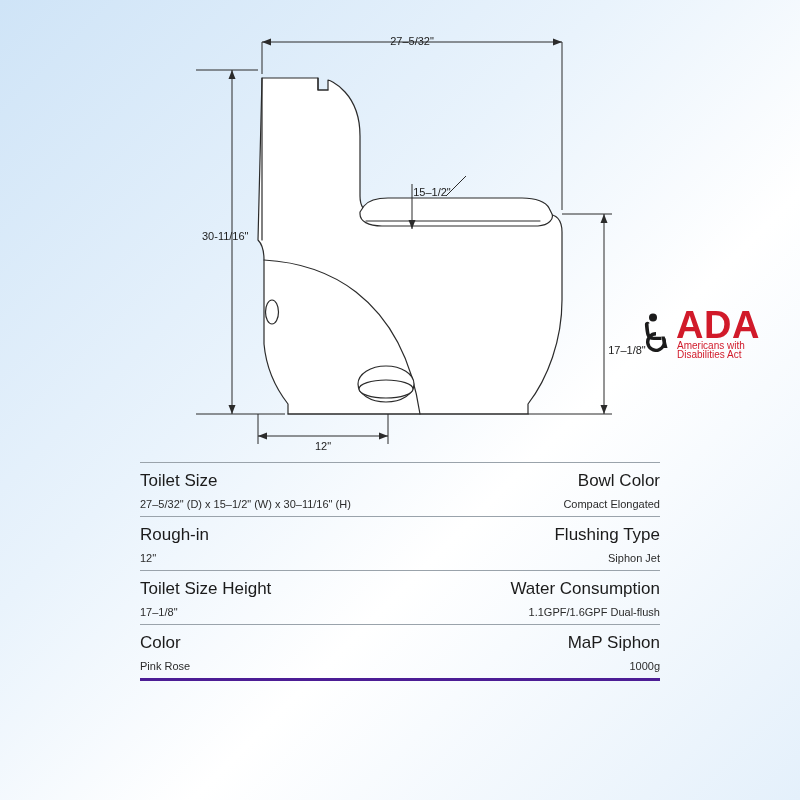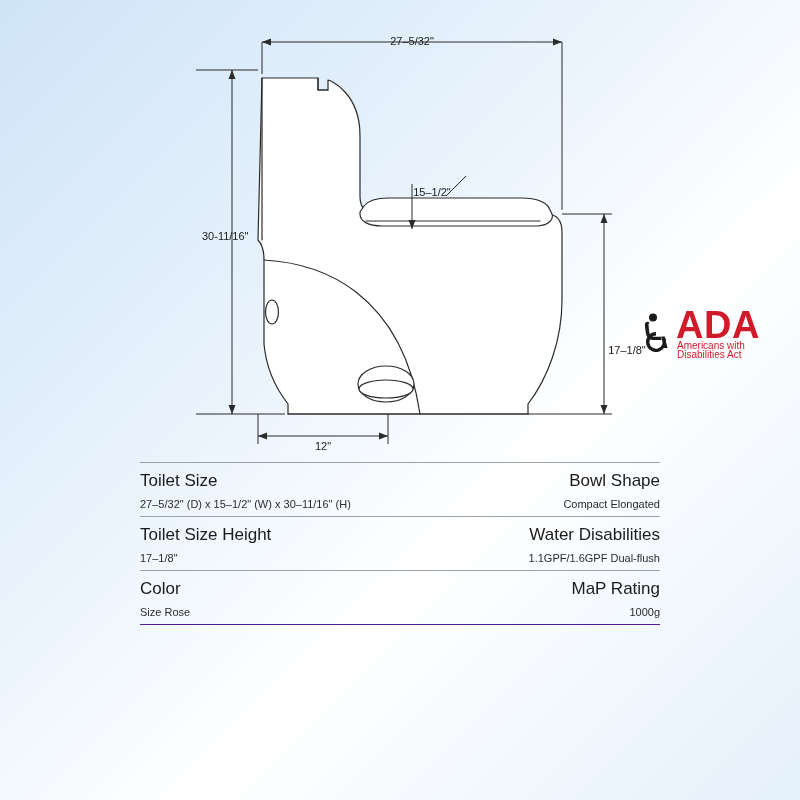--- a/index.html
+++ b/index.html
@@ -66,21 +66,21 @@
     left: 140px;
     top: 462px;
     width: 520px;
   }
   .spec-row {
     border-top: 1px solid #9aa3ab;
     padding-top: 8px;
     padding-bottom: 6px;
   }
   .spec-row:last-child {
-    border-bottom: 1px solid #4c1d95;
+    border-bottom: 3px solid #4c1d95;
   }
   .spec-line {
     display: flex;
     justify-content: space-between;
     align-items: flex-end;
   }
   .spec-title {
     font-size: 17px;
     color: #1b1b1b;
   }
@@ -210,47 +210,57 @@
     </svg>
     <div class="ada-word">ADA</div>
     <div class="ada-sub">Americans with Disabilities Act</div>
   </div>
 
   <div id="spec-table">
 
     <div class="spec-row">
       <div class="spec-line">
         <div class="spec-title">Toilet Size</div>
-        <div class="spec-title right">Bowl Shape</div>
+        <div class="spec-title right">Bowl Color</div>
       </div>
       <div class="spec-values">
         <div class="spec-value">27–5/32" (D) x 15–1/2" (W) x 30–11/16" (H)</div>
         <div class="spec-value right">Compact Elongated</div>
       </div>
     </div>
 
+    <div class="spec-row">
+      <div class="spec-line">
+        <div class="spec-title">Rough-in</div>
+        <div class="spec-title right">Flushing Type</div>
+      </div>
+      <div class="spec-values">
+        <div class="spec-value">12''</div>
+        <div class="spec-value right">Siphon Jet</div>
+      </div>
+    </div>
 
     <div class="spec-row">
       <div class="spec-line">
         <div class="spec-title">Toilet Size Height</div>
-        <div class="spec-title right">Water Disabilities</div>
+        <div class="spec-title right">Water Consumption</div>
       </div>
       <div class="spec-values">
         <div class="spec-value">17–1/8"</div>
         <div class="spec-value right">1.1GPF/1.6GPF Dual-flush</div>
       </div>
     </div>
 
 
     <div class="spec-row">
       <div class="spec-line">
         <div class="spec-title">Color</div>
-        <div class="spec-title right">MaP Rating</div>
-      </div>
-      <div class="spec-values">
-        <div class="spec-value">Size Rose</div>
+        <div class="spec-title right">MaP Siphon</div>
+      </div>
+      <div class="spec-values">
+        <div class="spec-value">Pink Rose</div>
         <div class="spec-value right">1000g</div>
       </div>
     </div>
 
   </div>
 
 </div>
 
 </body></html>

